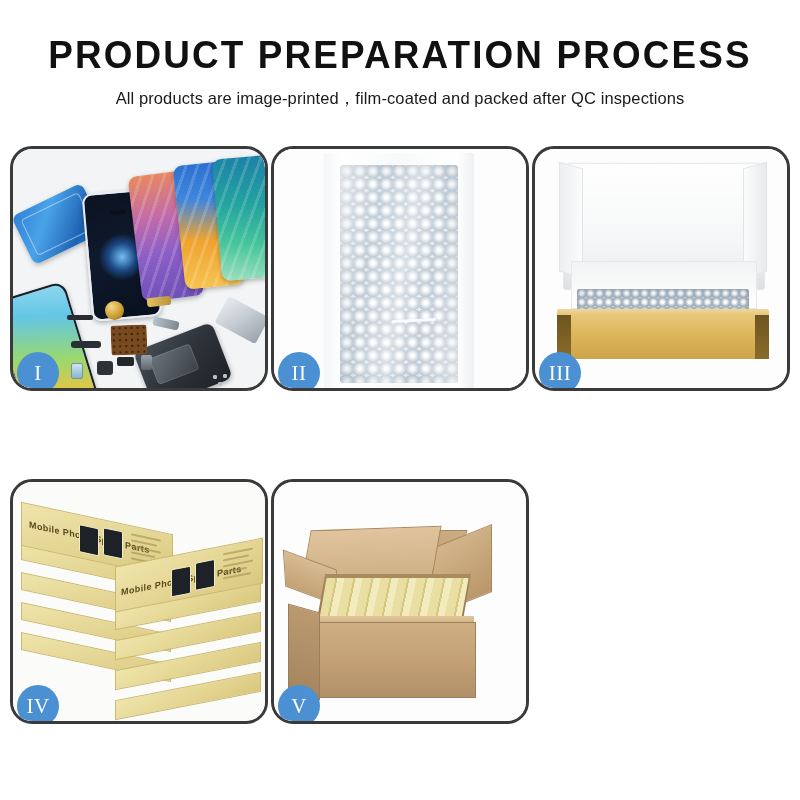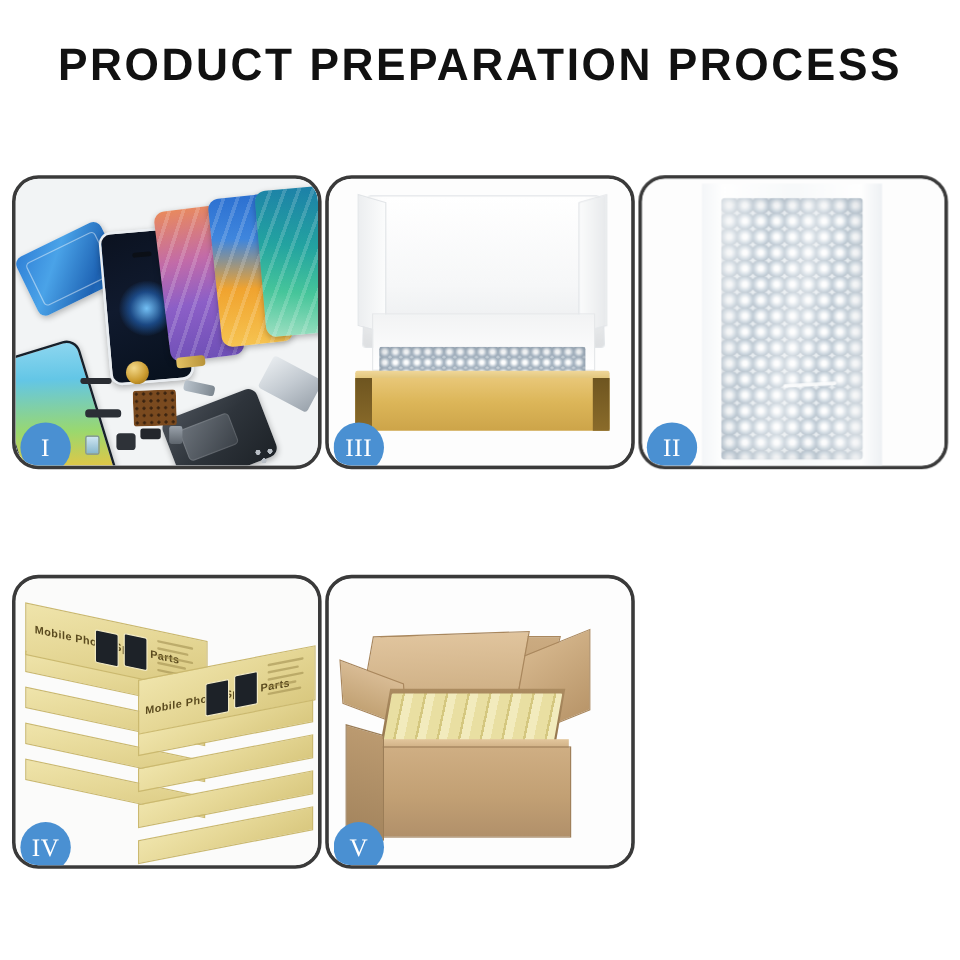--- a/index.html
+++ b/index.html
@@ -266,20 +266,21 @@
   .c6-edge{position:absolute;left:93px;top:92px;width:2px;height:112px;background:#8e7150;opacity:.7;}
   .c6-fold{position:absolute;left:96px;top:96px;width:136px;height:2px;background:#a0825c;opacity:.6;transform:skewY(9deg);}
 </style>
 </head>
 <body>
 
 <div class="page">
 
   <div class="header">
     <div class="title">PRODUCT PREPARATION PROCESS</div>
+    <div class="subtitle">All products are image-printed，film-coated and packed after QC inspections</div>
   </div>
 
   <div class="grid">
 
     <div class="panel">
       <div class="pbody p1">
         <div class="phone ph-a"></div>
         <div class="phone ph-b"></div>
         <div class="phone ph-c"></div>
         <div class="phone ph-d"></div>
@@ -296,43 +297,43 @@
         <div class="part sq2"></div>
         <div class="part sq3"></div>
         <div class="part sq4"></div>
         <div class="part screws"></div>
         <div class="part tool"></div>
       </div>
       <div class="badge">I</div>
     </div>
 
     <div class="panel">
+      <div class="pbody p2">
+        <div class="bw-bg"></div>
+        <div class="bw-sheet"></div>
+        <div class="bw-bubbles"></div>
+        <div class="bw-gloss"></div>
+        <div class="bw-seam"></div>
+      </div>
+      <div class="badge">II</div>
+    </div>
+
+    <div class="panel">
       <div class="pbody p3">
         <div class="b3-lid"></div>
         <div class="b3-lidflap"></div>
         <div class="b3-lidflapR"></div>
         <div class="b3-inner"></div>
         <div class="b3-product"></div>
         <div class="b3-lip"></div>
         <div class="b3-front"></div>
         <div class="b3-frontL"></div>
         <div class="b3-frontR"></div>
       </div>
       <div class="badge">III</div>
-    </div>
-
-    <div class="panel">
-      <div class="pbody p2">
-        <div class="bw-bg"></div>
-        <div class="bw-sheet"></div>
-        <div class="bw-bubbles"></div>
-        <div class="bw-gloss"></div>
-        <div class="bw-seam"></div>
-      </div>
-      <div class="badge">II</div>
     </div>
 
     <div class="panel">
       <div class="pbody p4">
         <div class="stack">
 
           <div class="sbox" style="left:2px;top:58px;width:150px;height:18px;transform:skewY(12deg);">
               <div class="top"></div>
             </div>
           <div class="sbox" style="left:2px;top:88px;width:150px;height:18px;transform:skewY(12deg);">

